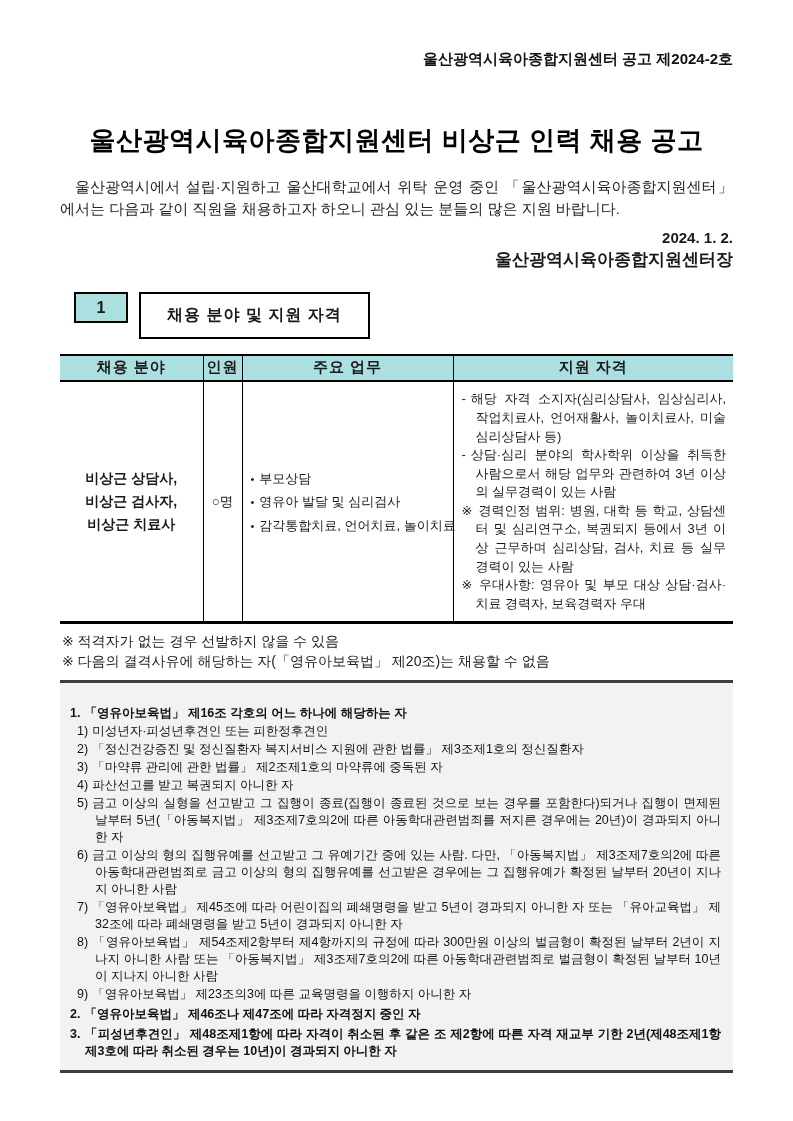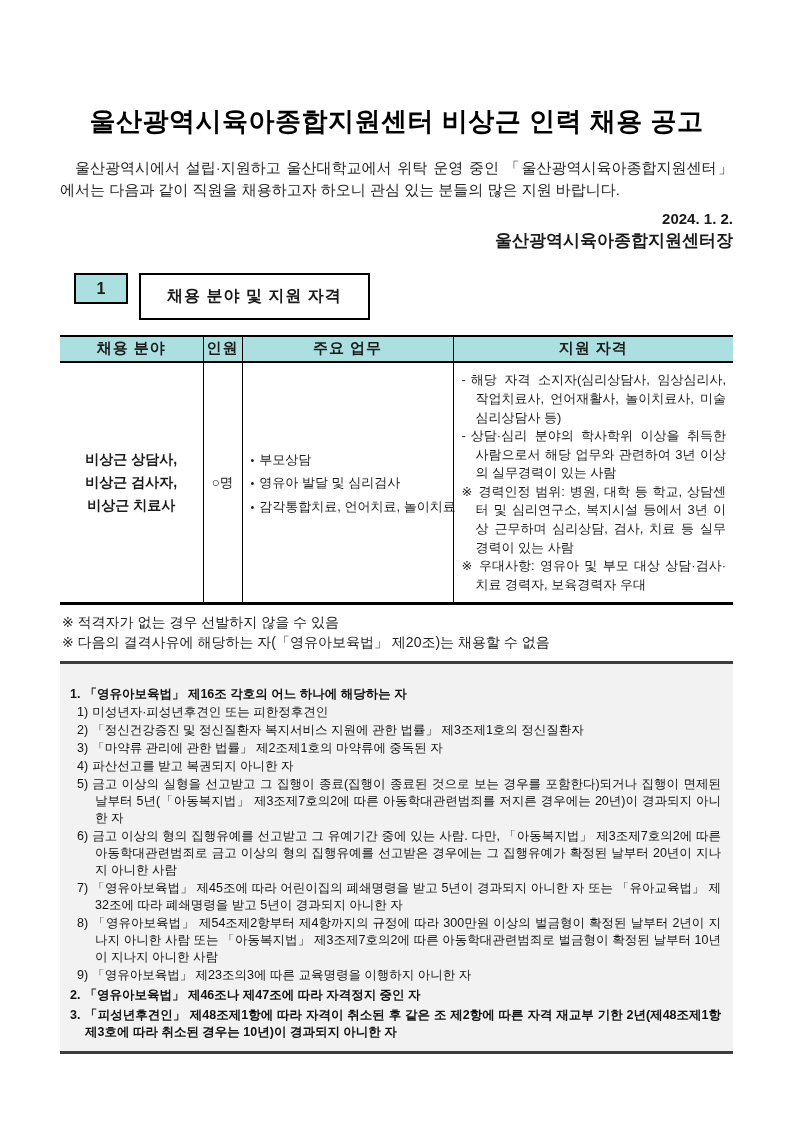--- a/index.html
+++ b/index.html
@@ -138,20 +138,21 @@
   .legal-line:not(.ind1) { margin-top: 3px; }
   .legal-line:first-child { margin-top: 13px; }
   .legal-line.ind1 { margin-left: 7px; padding-left: 18px; text-indent: -18px; margin-top: 1px; }
   .legal-line .l-label { margin-right: 4px; }
 </style>
 </head>
 <body>
 
 <div class="page">
 
+  <div class="notice-no">울산광역시육아종합지원센터 공고 제2024-2호</div>
 
   <div class="doc-title">울산광역시육아종합지원센터 비상근 인력 채용 공고</div>
 
   <p class="intro">울산광역시에서 설립·지원하고 울산대학교에서 위탁 운영 중인 「울산광역시육아종합지원센터」에서는 다음과 같이 직원을 채용하고자 하오니 관심 있는 분들의 많은 지원 바랍니다.</p>
 
   <div class="date-line">2024. 1. 2.</div>
   <div class="issuer-line">울산광역시육아종합지원센터장</div>
 
   <div class="section-head">
     <div class="sec-num">1</div>
@@ -187,21 +188,21 @@
           <div>
               <div class="duty-line"><span class="marker">•</span><span>부모상담</span></div>
               <div class="duty-line"><span class="marker">•</span><span>영유아 발달 및 심리검사</span></div>
               <div class="duty-line"><span class="marker">•</span><span>감각통합치료, 언어치료, 놀이치료</span></div>
             </div>
         </td>
         <td class="c-qual">
           <div>
               <div class="qual-line"><span class="q-marker">-</span><span class="q-text">해당 자격 소지자(심리상담사, 임상심리사, 작업치료사, 언어재활사, 놀이치료사, 미술심리상담사 등)</span></div>
               <div class="qual-line"><span class="q-marker">-</span><span class="q-text">상담·심리 분야의 학사학위 이상을 취득한 사람으로서 해당 업무와 관련하여 3년 이상의 실무경력이 있는 사람</span></div>
-              <div class="qual-line"><span class="q-marker">※</span><span class="q-text">경력인정 범위: 병원, 대학 등 학교, 상담센터 및 심리연구소, 복지시설 등에서 3년 이상 근무하며 심리상담, 검사, 치료 등 실무 경력이 있는 사람</span></div>
+              <div class="qual-line"><span class="q-marker">※</span><span class="q-text">경력인정 범위: 병원, 대학 등 학교, 상담센터 및 심리연구소, 복권되지 등에서 3년 이상 근무하며 심리상담, 검사, 치료 등 실무 경력이 있는 사람</span></div>
               <div class="qual-line"><span class="q-marker">※</span><span class="q-text">우대사항: 영유아 및 부모 대상 상담·검사·치료 경력자, 보육경력자 우대</span></div>
             </div>
         </td>
       </tr>
     </tbody>
   </table>
 
   <div class="notes">
       <div class="note-line">※ 적격자가 없는 경우 선발하지 않을 수 있음</div>
       <div class="note-line">※ 다음의 결격사유에 해당하는 자(「영유아보육법」 제20조)는 채용할 수 없음</div>

